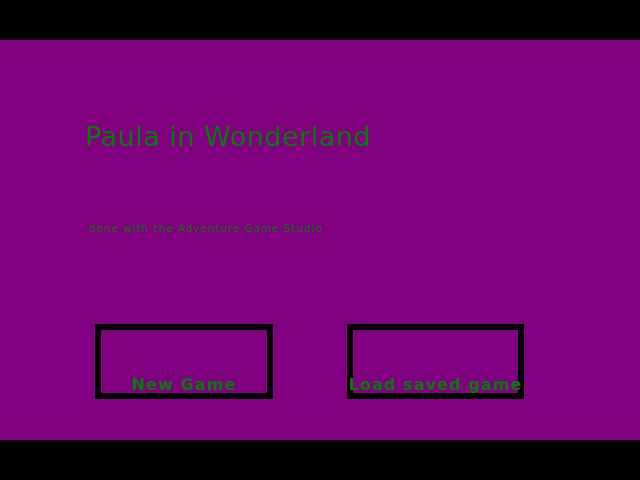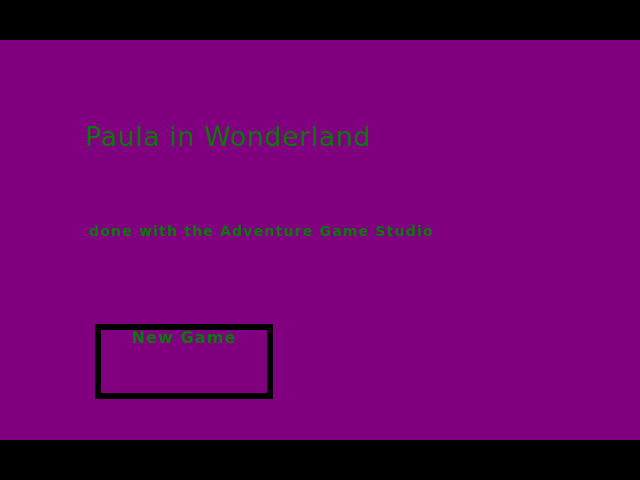--- a/index.html
+++ b/index.html
@@ -67,36 +67,36 @@
     color: #0a7a0a;
     white-space: nowrap;
     line-height: 1;
   }
 
   .engine-text {
     position: absolute;
     left: 89px;
     top: 184px;
     font-family: "DejaVu Sans", sans-serif;
-    font-size: 14px;
-    font-weight: 700;
+    font-size: 10px;
+    font-weight: 400;
     letter-spacing: 1.2px;
     color: #0a7a0a;
     white-space: nowrap;
     line-height: 1;
   }
 
   
   .menu-button {
     position: absolute;
     box-sizing: border-box;
     background: #800080;
     border: 6px solid #000000;
     display: flex;
-    align-items: flex-start;
+    align-items: flex-end;
     justify-content: center;
     cursor: pointer;
     padding: 0;
   }
   .menu-button .btn-label {
     font-family: "DejaVu Sans", sans-serif;
     font-size: 16px;
     font-weight: 700;
     letter-spacing: 1.1px;
     color: #0a7a0a;
@@ -130,18 +130,21 @@
 
     <div class="title-text">Paula in Wonderland</div>
 
 
     <div class="engine-text">done with the Adventure Game Studio</div>
 
     <div class="menu-button" id="btn-new-game">
       <span class="btn-label">New Game</span>
     </div>
 
+    <div class="menu-button" id="btn-load-game">
+      <span class="btn-label">Load saved game</span>
+    </div>
 
   </div>
 
   <div class="letterbox bottom"></div>
 
 </div>
 
 </body></html>

